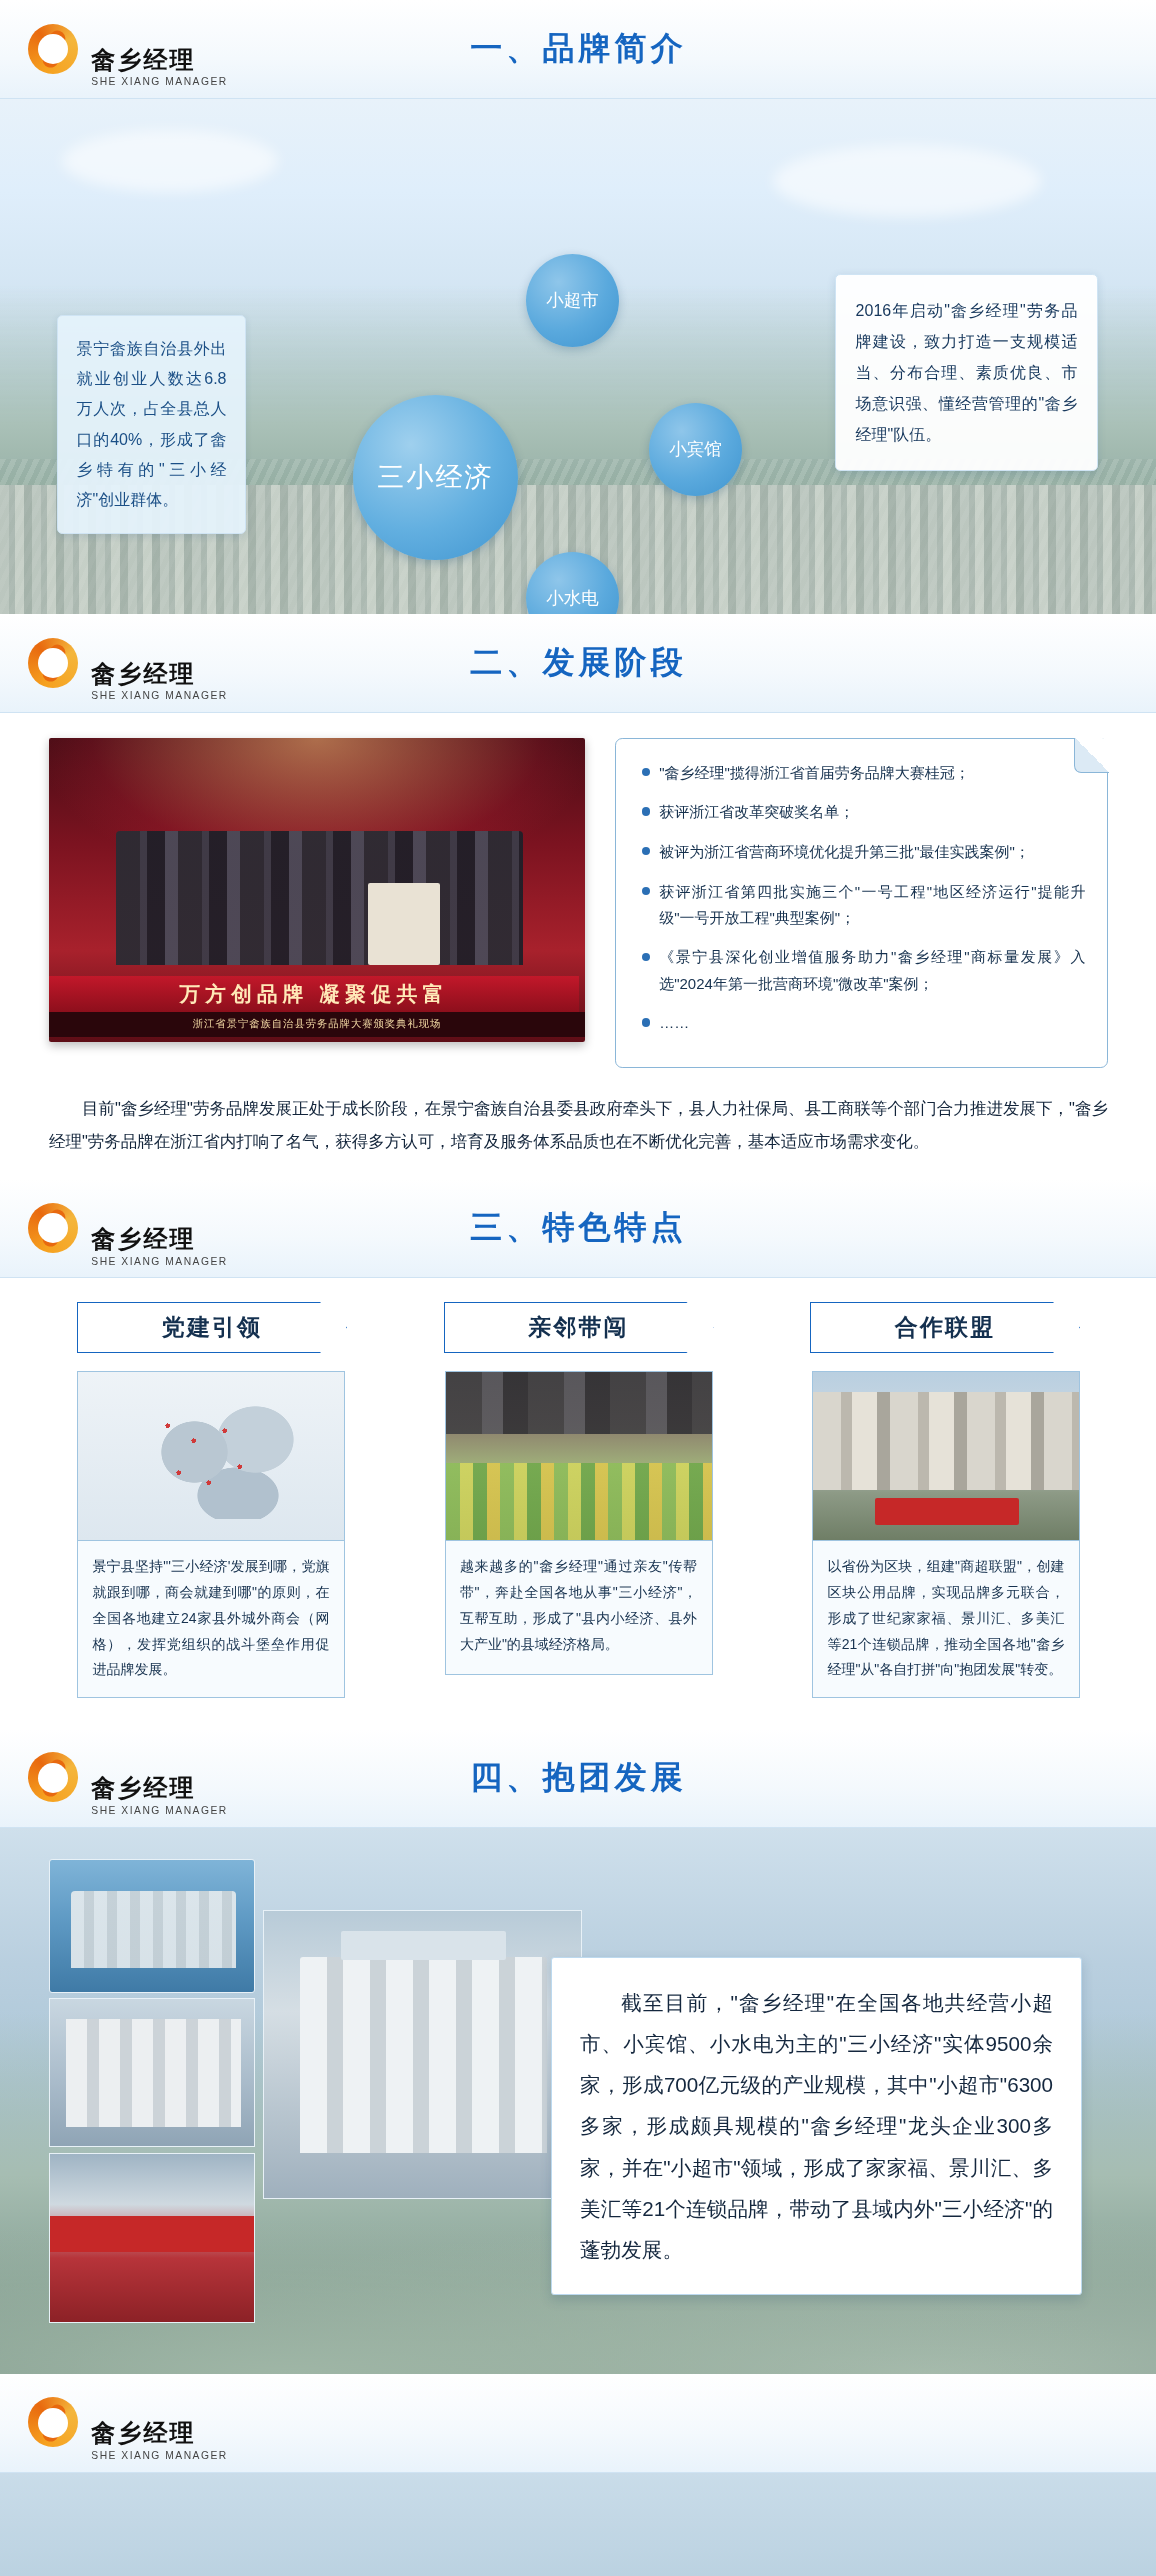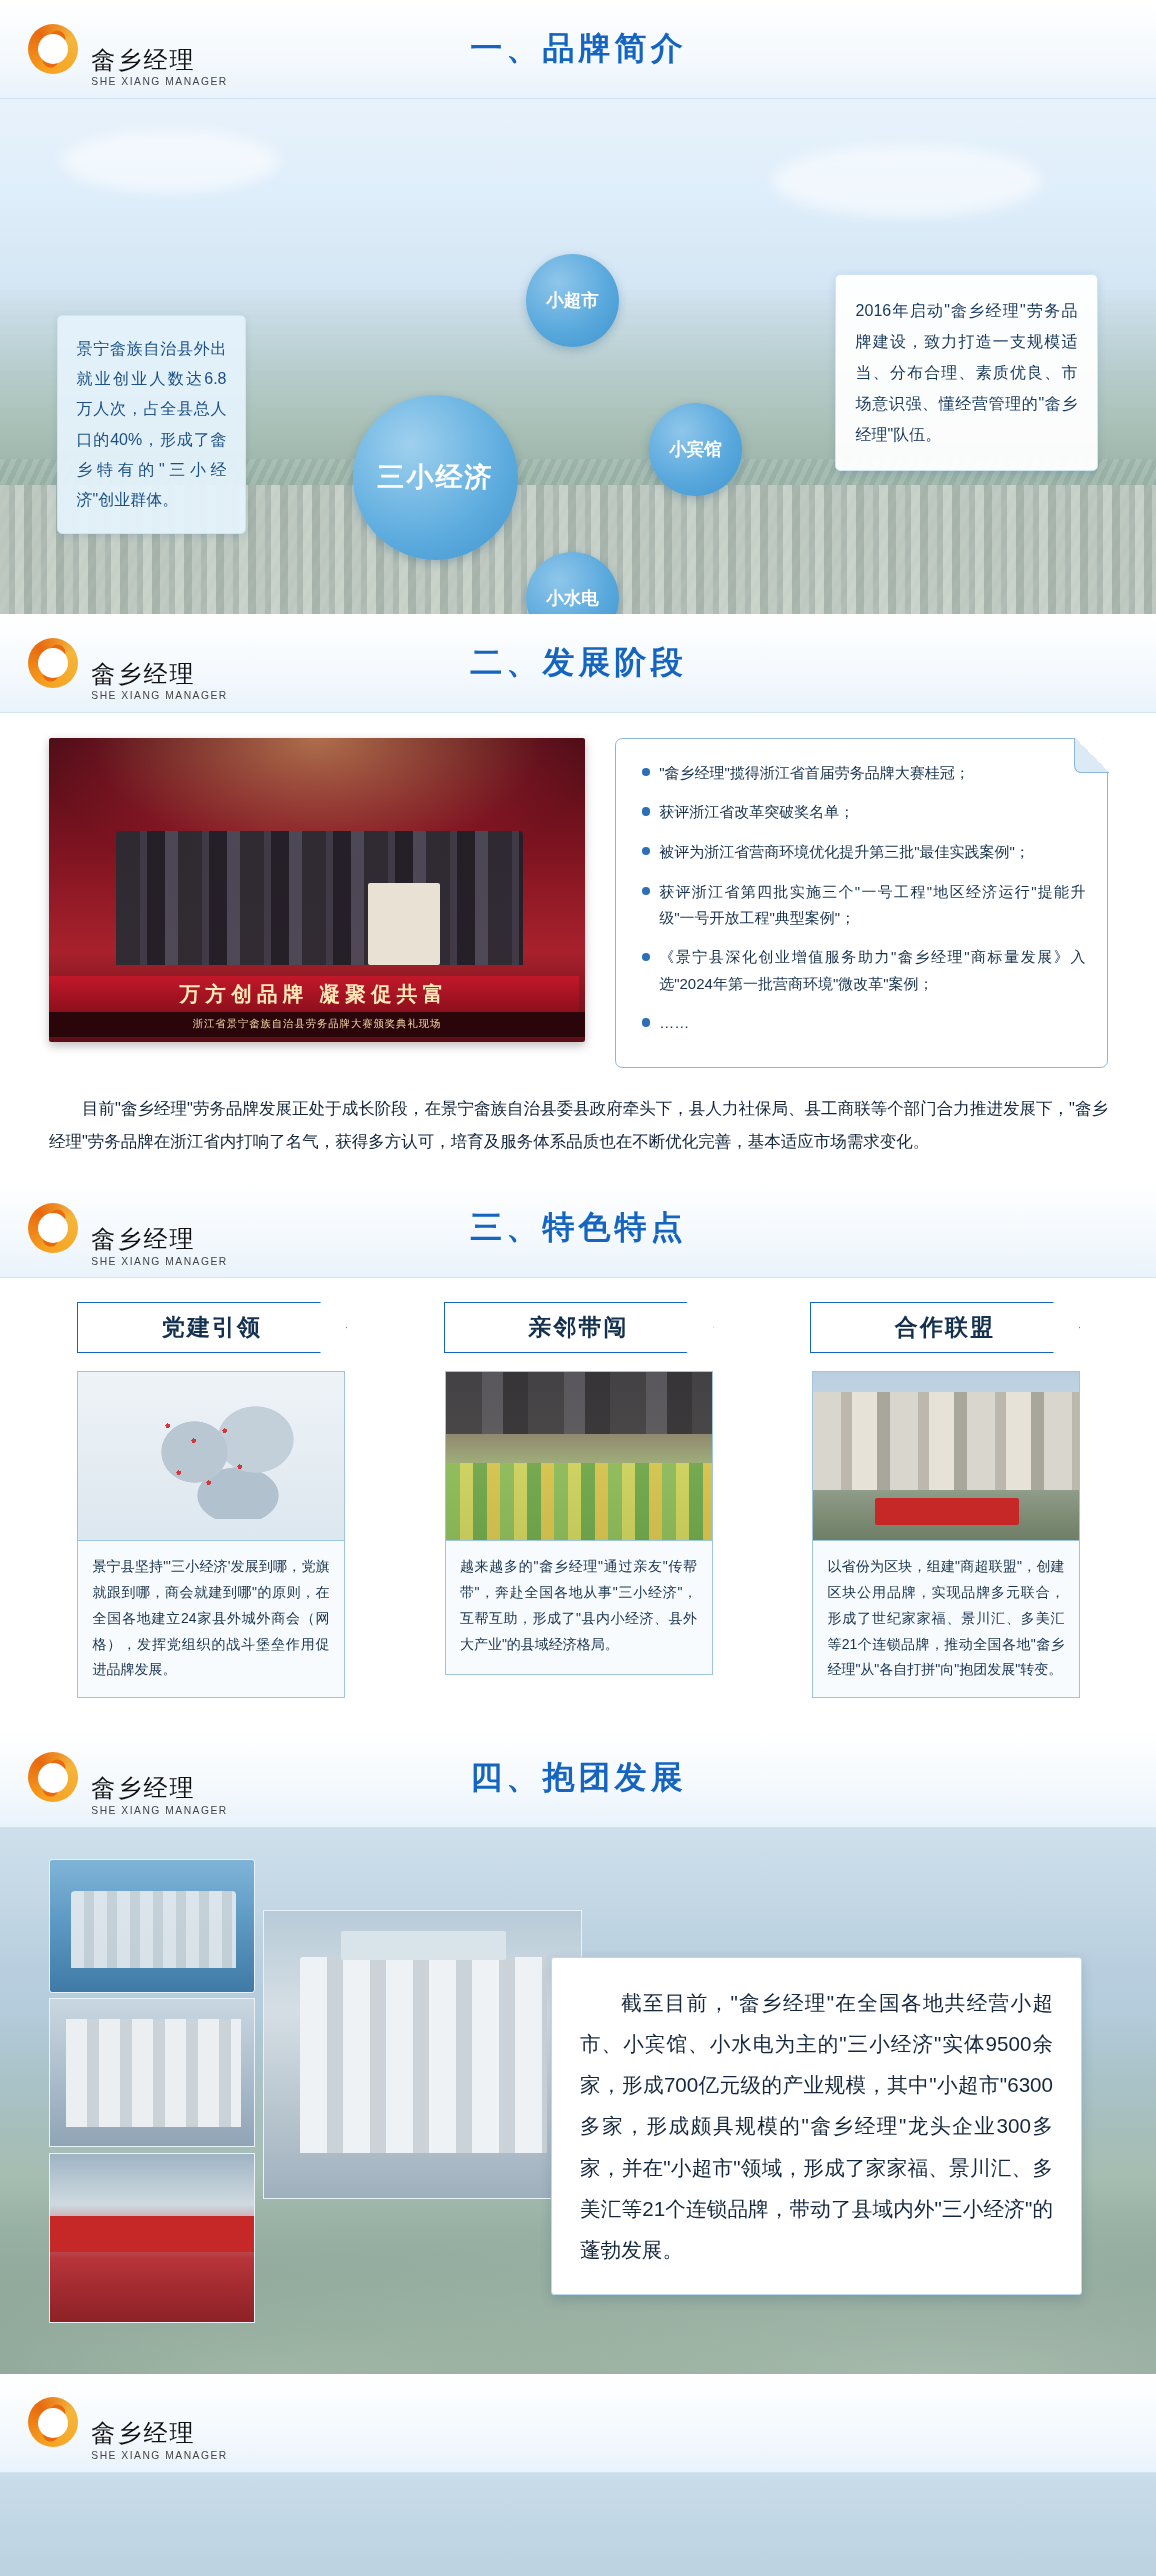--- a/index.html
+++ b/index.html
@@ -31,21 +31,21 @@
   .logo-mark .c2{
     position:absolute;left:13.4px;top:13.4px;width:30px;height:30px;border-radius:50%;
     background:#ffffff;
   }
   .logo-mark .c3{
     position:absolute;left:20.6px;top:9.3px;width:15.5px;height:38px;border-radius:9.3px;
     background:#e8690f;transform:rotate(18deg);
   }
   .logo-text{margin-left:9.3px;}
   .logo-text .cn{
-    font-size:24px;font-weight:normal;color:#111;letter-spacing:2.1px;line-height:1.1;margin-top:36px;
+    font-size:24px;font-weight:bold;color:#111;letter-spacing:2.1px;line-height:1.1;margin-top:36px;
   }
   .logo-text .en{
     font-size:10.3px;color:#444;letter-spacing:1.5px;margin-top:3.6px;
   }
   .sec-title{
     position:absolute;left:0;right:0;text-align:center;
     font-size:32px;font-weight:bold;color:#1565c0;letter-spacing:4.1px;
   }
 
   
@@ -72,21 +72,21 @@
     opacity:.75;
   }
   .cloud{
     position:absolute;border-radius:50%;background:rgba(255,255,255,.55);filter:blur(6.2px);
   }
 
   .bubble{
     position:absolute;border-radius:50%;
     background:radial-gradient(circle at 35% 30%, #8fc6ea 0%, #5aa9dd 55%, #3f94cf 100%);
     color:#fff;display:flex;align-items:center;justify-content:center;
-    font-weight:bold;text-align:right;line-height:1.3;
+    font-weight:normal;text-align:right;line-height:1.3;
     box-shadow:0 3.1px 9.3px rgba(20,70,110,.25);
   }
   .bubble-main{
     left:353px;top:296px;width:165px;height:165px;font-size:27px;letter-spacing:2.1px;
     background:radial-gradient(circle at 35% 30%, #9fd0ee 0%, #62afe0 55%, #3f94cf 100%);
   }
   .bubble-a{left:526px;top:155px;width:93px;height:93px;font-size:17.5px;}
   .bubble-b{left:649px;top:304px;width:93px;height:93px;font-size:17.5px;}
   .bubble-c{left:526px;top:453px;width:93px;height:93px;font-size:17.5px;}
 

